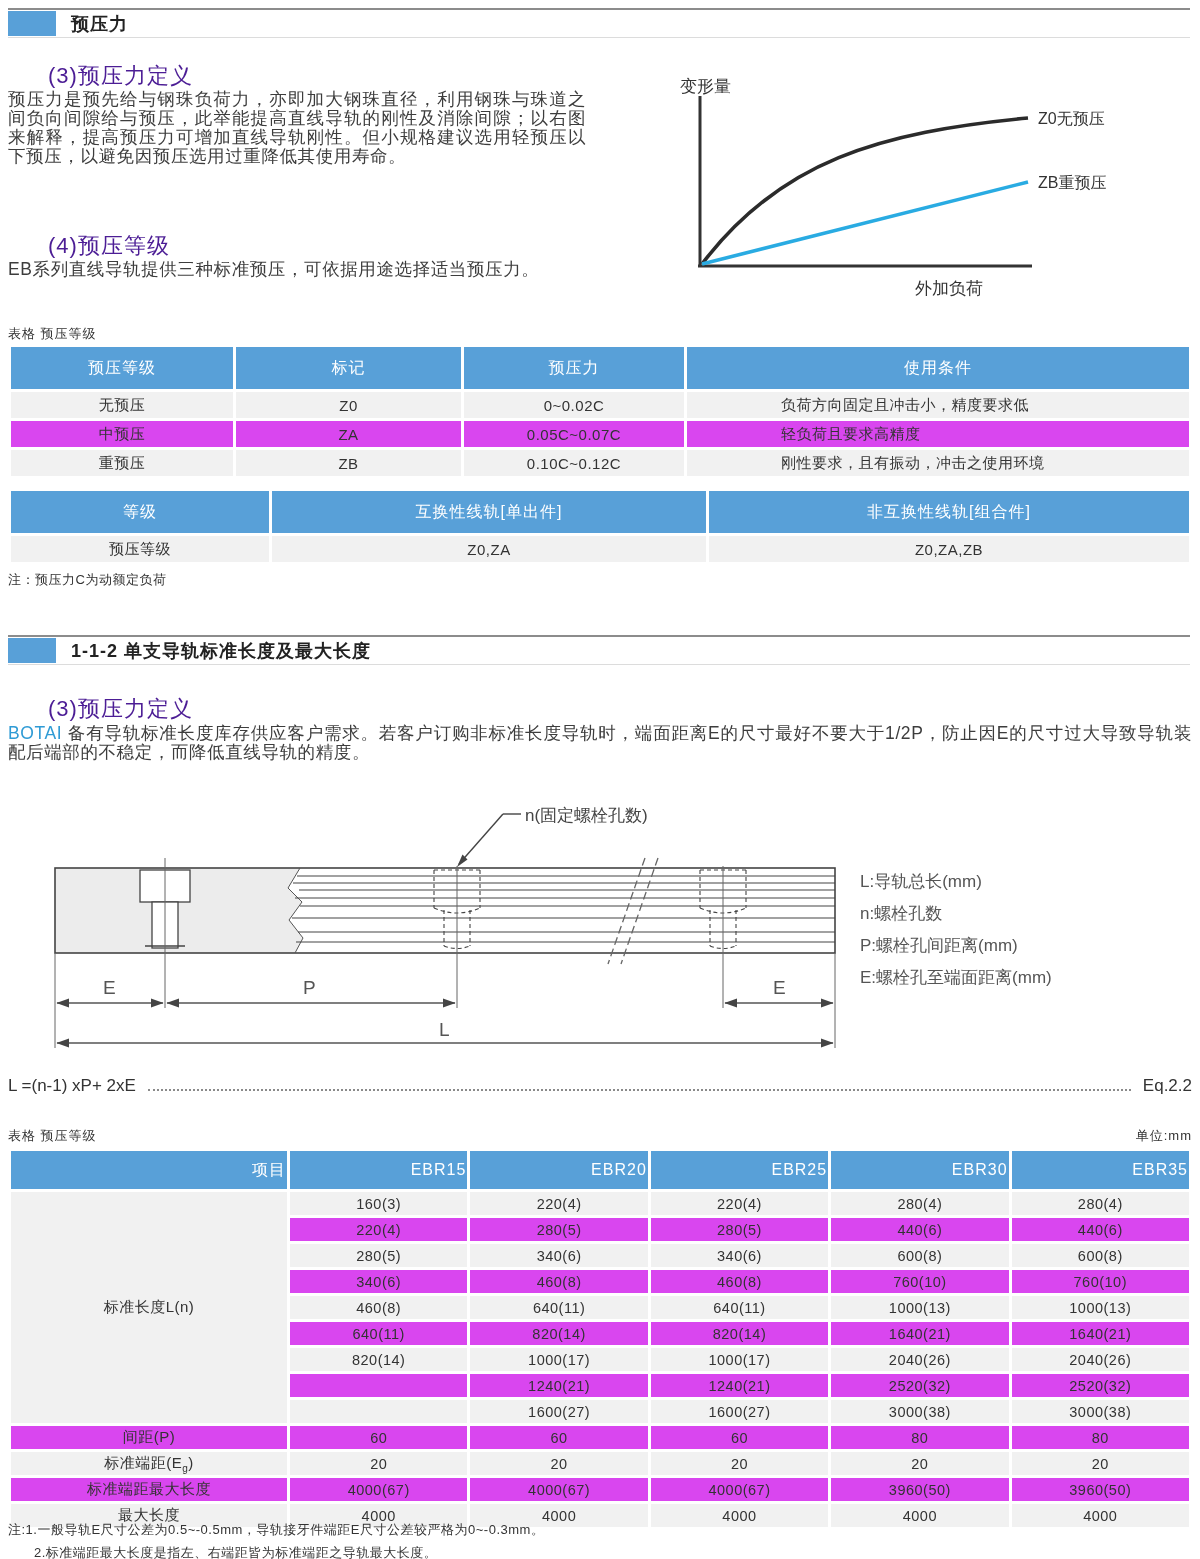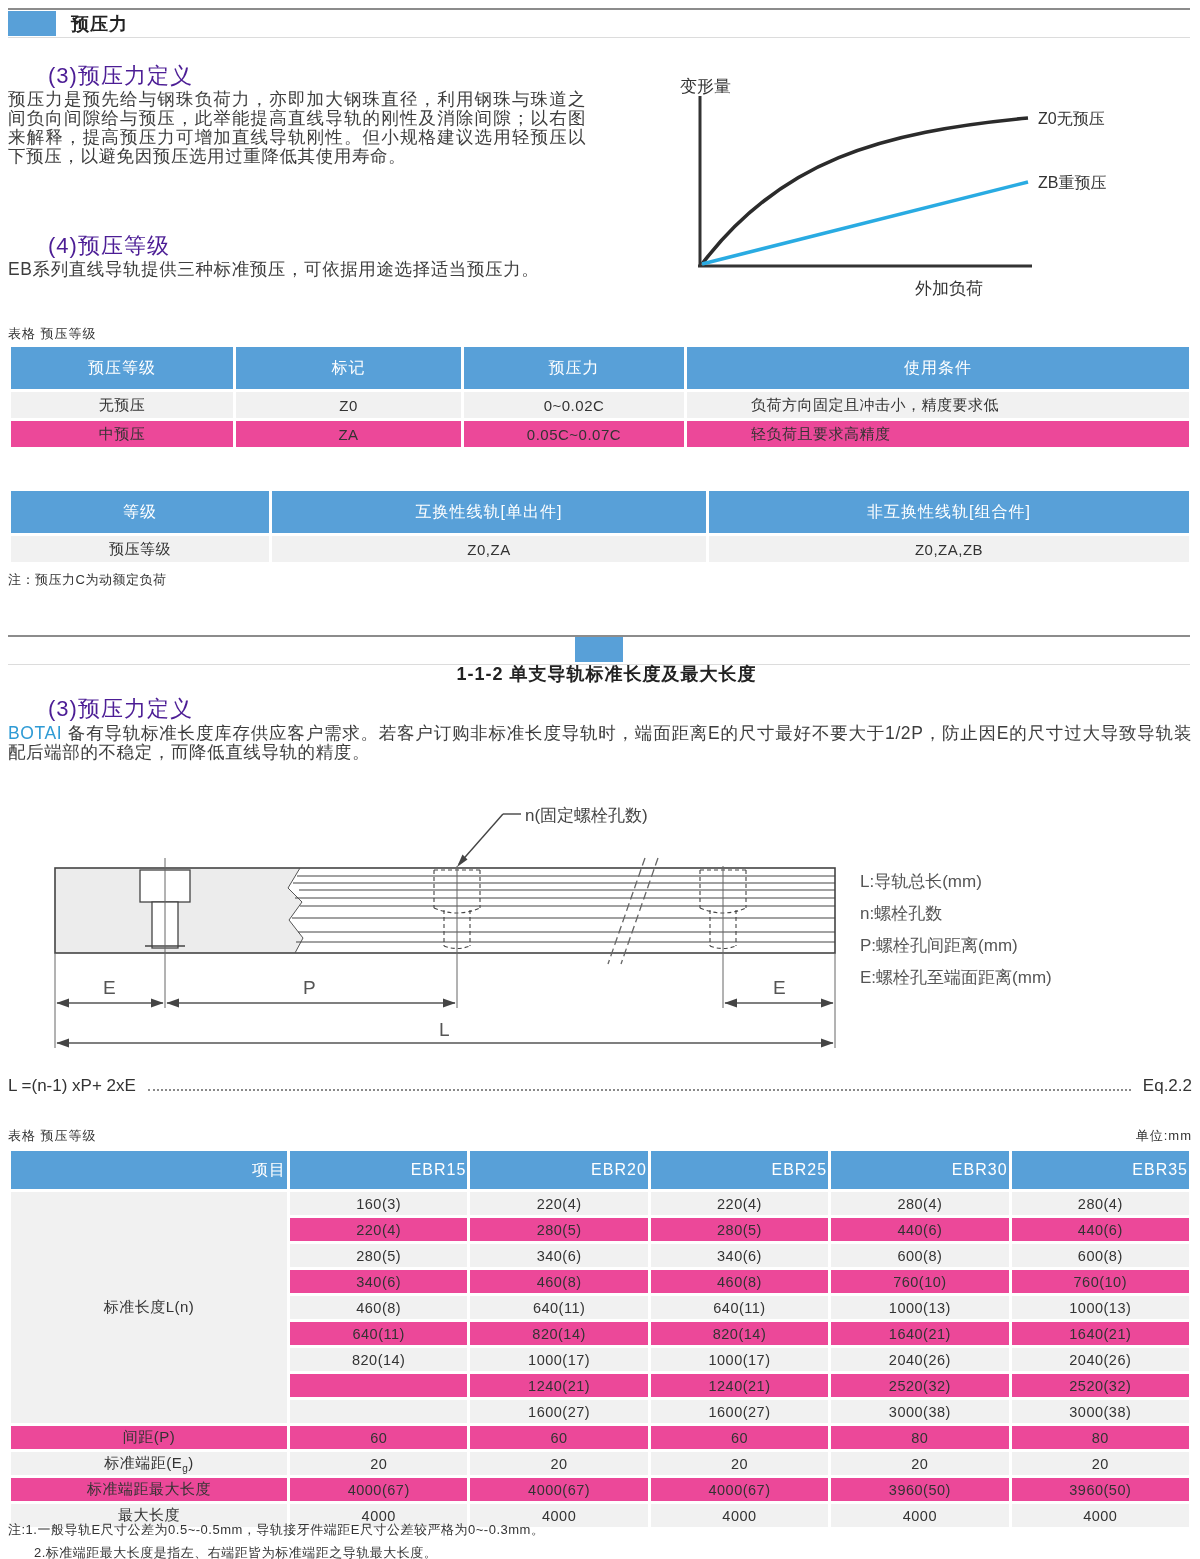--- a/index.html
+++ b/index.html
@@ -17,22 +17,22 @@
   .brand{color:#2F9BD5;}
   .caption{font-size:13px;color:#333;letter-spacing:1px;}
   .note{font-size:13px;color:#333;letter-spacing:0.5px;}
   
   table{border-collapse:separate;border-spacing:3px;table-layout:fixed;width:100%;}
   th{background:#58A0D8;color:#ffffff;font-weight:400;font-size:16px;letter-spacing:1px;}
   td{font-size:15px;color:#333;text-align:center;letter-spacing:0.5px;}
   .t12 th{height:40px;}
   .t12 td{height:24px;}
   .r-lt td{background:#f1f1f1;}
-  .r-dk td{background:#ec4899;}
-  .t1 td.cond{text-align:left;padding-left:64px;}
+  .r-dk td{background:#d946ef;}
+  .t1 td.cond{text-align:left;padding-left:94px;}
   .t3 th{height:36px;text-align:right;}
   .t3 td{height:21px;font-size:14.5px;}
   .t3 td.lblstd{background:#f1f1f1;font-size:15px;}
   .t3 td.lbl{font-size:15px;}
   sub{font-size:10px;}
   
   .eqrow{display:flex;align-items:flex-end;font-size:17px;color:#333;}
   .eq-dots{flex:1;height:12px;border-bottom:2px dotted #8a8a8a;margin:0 12px 5px 12px;}
   .caprow{display:flex;justify-content:space-between;font-size:13px;color:#333;letter-spacing:1px;}
   svg text{font-family:"Liberation Sans","DejaVu Sans",sans-serif;}
@@ -87,20 +87,26 @@
           <td>Z0</td>
           <td>0~0.02C</td>
           <td class="cond">负荷方向固定且冲击小，精度要求低</td>
         </tr>
         <tr class="r-dk">
           <td>中预压</td>
           <td>ZA</td>
           <td>0.05C~0.07C</td>
           <td class="cond">轻负荷且要求高精度</td>
         </tr>
+        <tr class="r-lt">
+          <td>重预压</td>
+          <td>ZB</td>
+          <td>0.10C~0.12C</td>
+          <td class="cond">刚性要求，且有振动，冲击之使用环境</td>
+        </tr>
       </tbody>
     </table>
   </div>
 
   <div class="abs" style="left:8px;top:488px;width:1184px;">
     <table class="t12">
       <colgroup>
           <col style="width:258px">
           <col style="width:434px">
           <col>
@@ -116,21 +122,21 @@
         <tr class="r-lt">
           <td>预压等级</td>
           <td>Z0,ZA</td>
           <td>Z0,ZA,ZB</td>
         </tr>
       </tbody>
     </table>
   </div>
   <div class="abs note" style="left:8px;top:571px;">注：预压力C为动额定负荷</div>
 
-  <div class="abs secbar" style="top:635px;flex-direction:column;">
+  <div class="abs secbar" style="top:635px;">
     <div class="bluesq"></div>
     <div class="ttl">1-1-2 单支导轨标准长度及最大长度</div>
   </div>
 
   <div class="abs bluehead" style="left:8px;top:694px;">(3)预压力定义</div>
   <div class="abs para" style="left:8px;top:724px;width:1184px;"><span class="brand">BOTAI</span><span> 备有导轨标准长度库存供应客户需求。若客户订购非标准长度导轨时，端面距离E的尺寸最好不要大于1/2P，防止因E的尺寸过大导致导轨装配后端部的不稳定，而降低直线导轨的精度。</span></div>
 
   <svg class="abs" style="left:45px;top:790px;" width="1150" height="272" viewBox="0 0 1150 272">
     <defs>
       <marker id="arr" viewBox="0 0 10 7" markerWidth="10" markerHeight="7" refX="9.5" refY="3.5" orient="auto-start-reverse">

